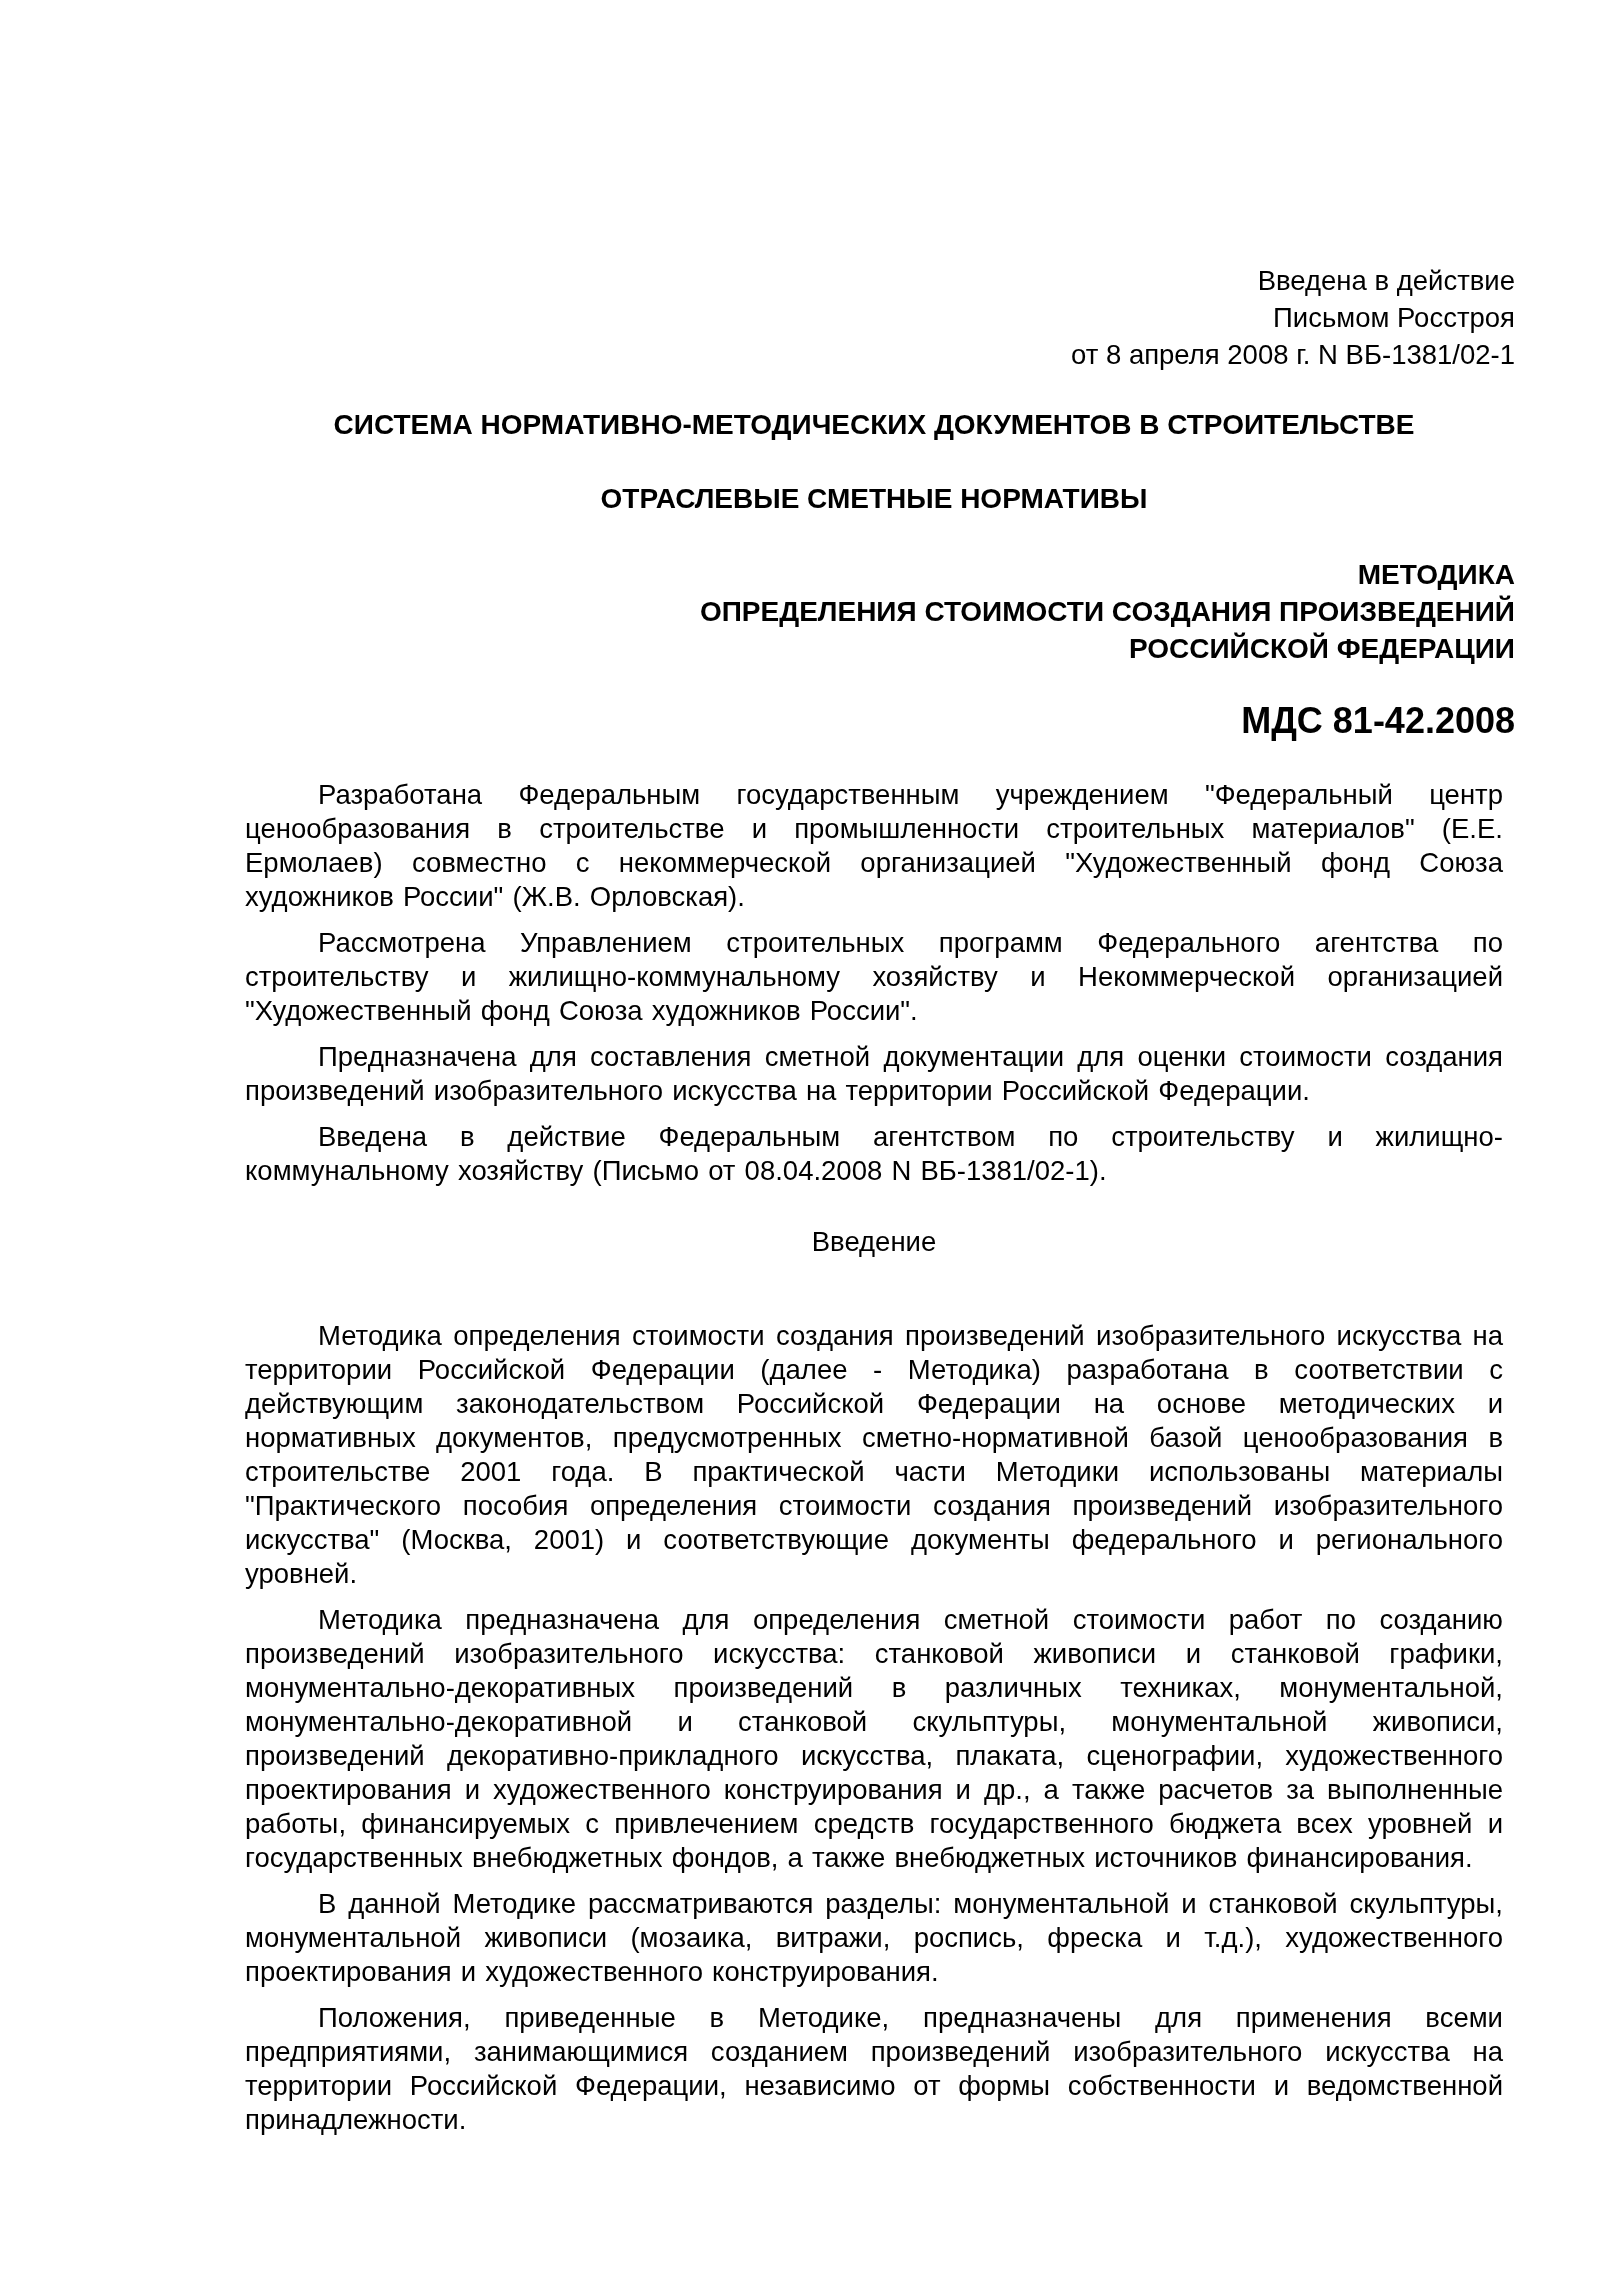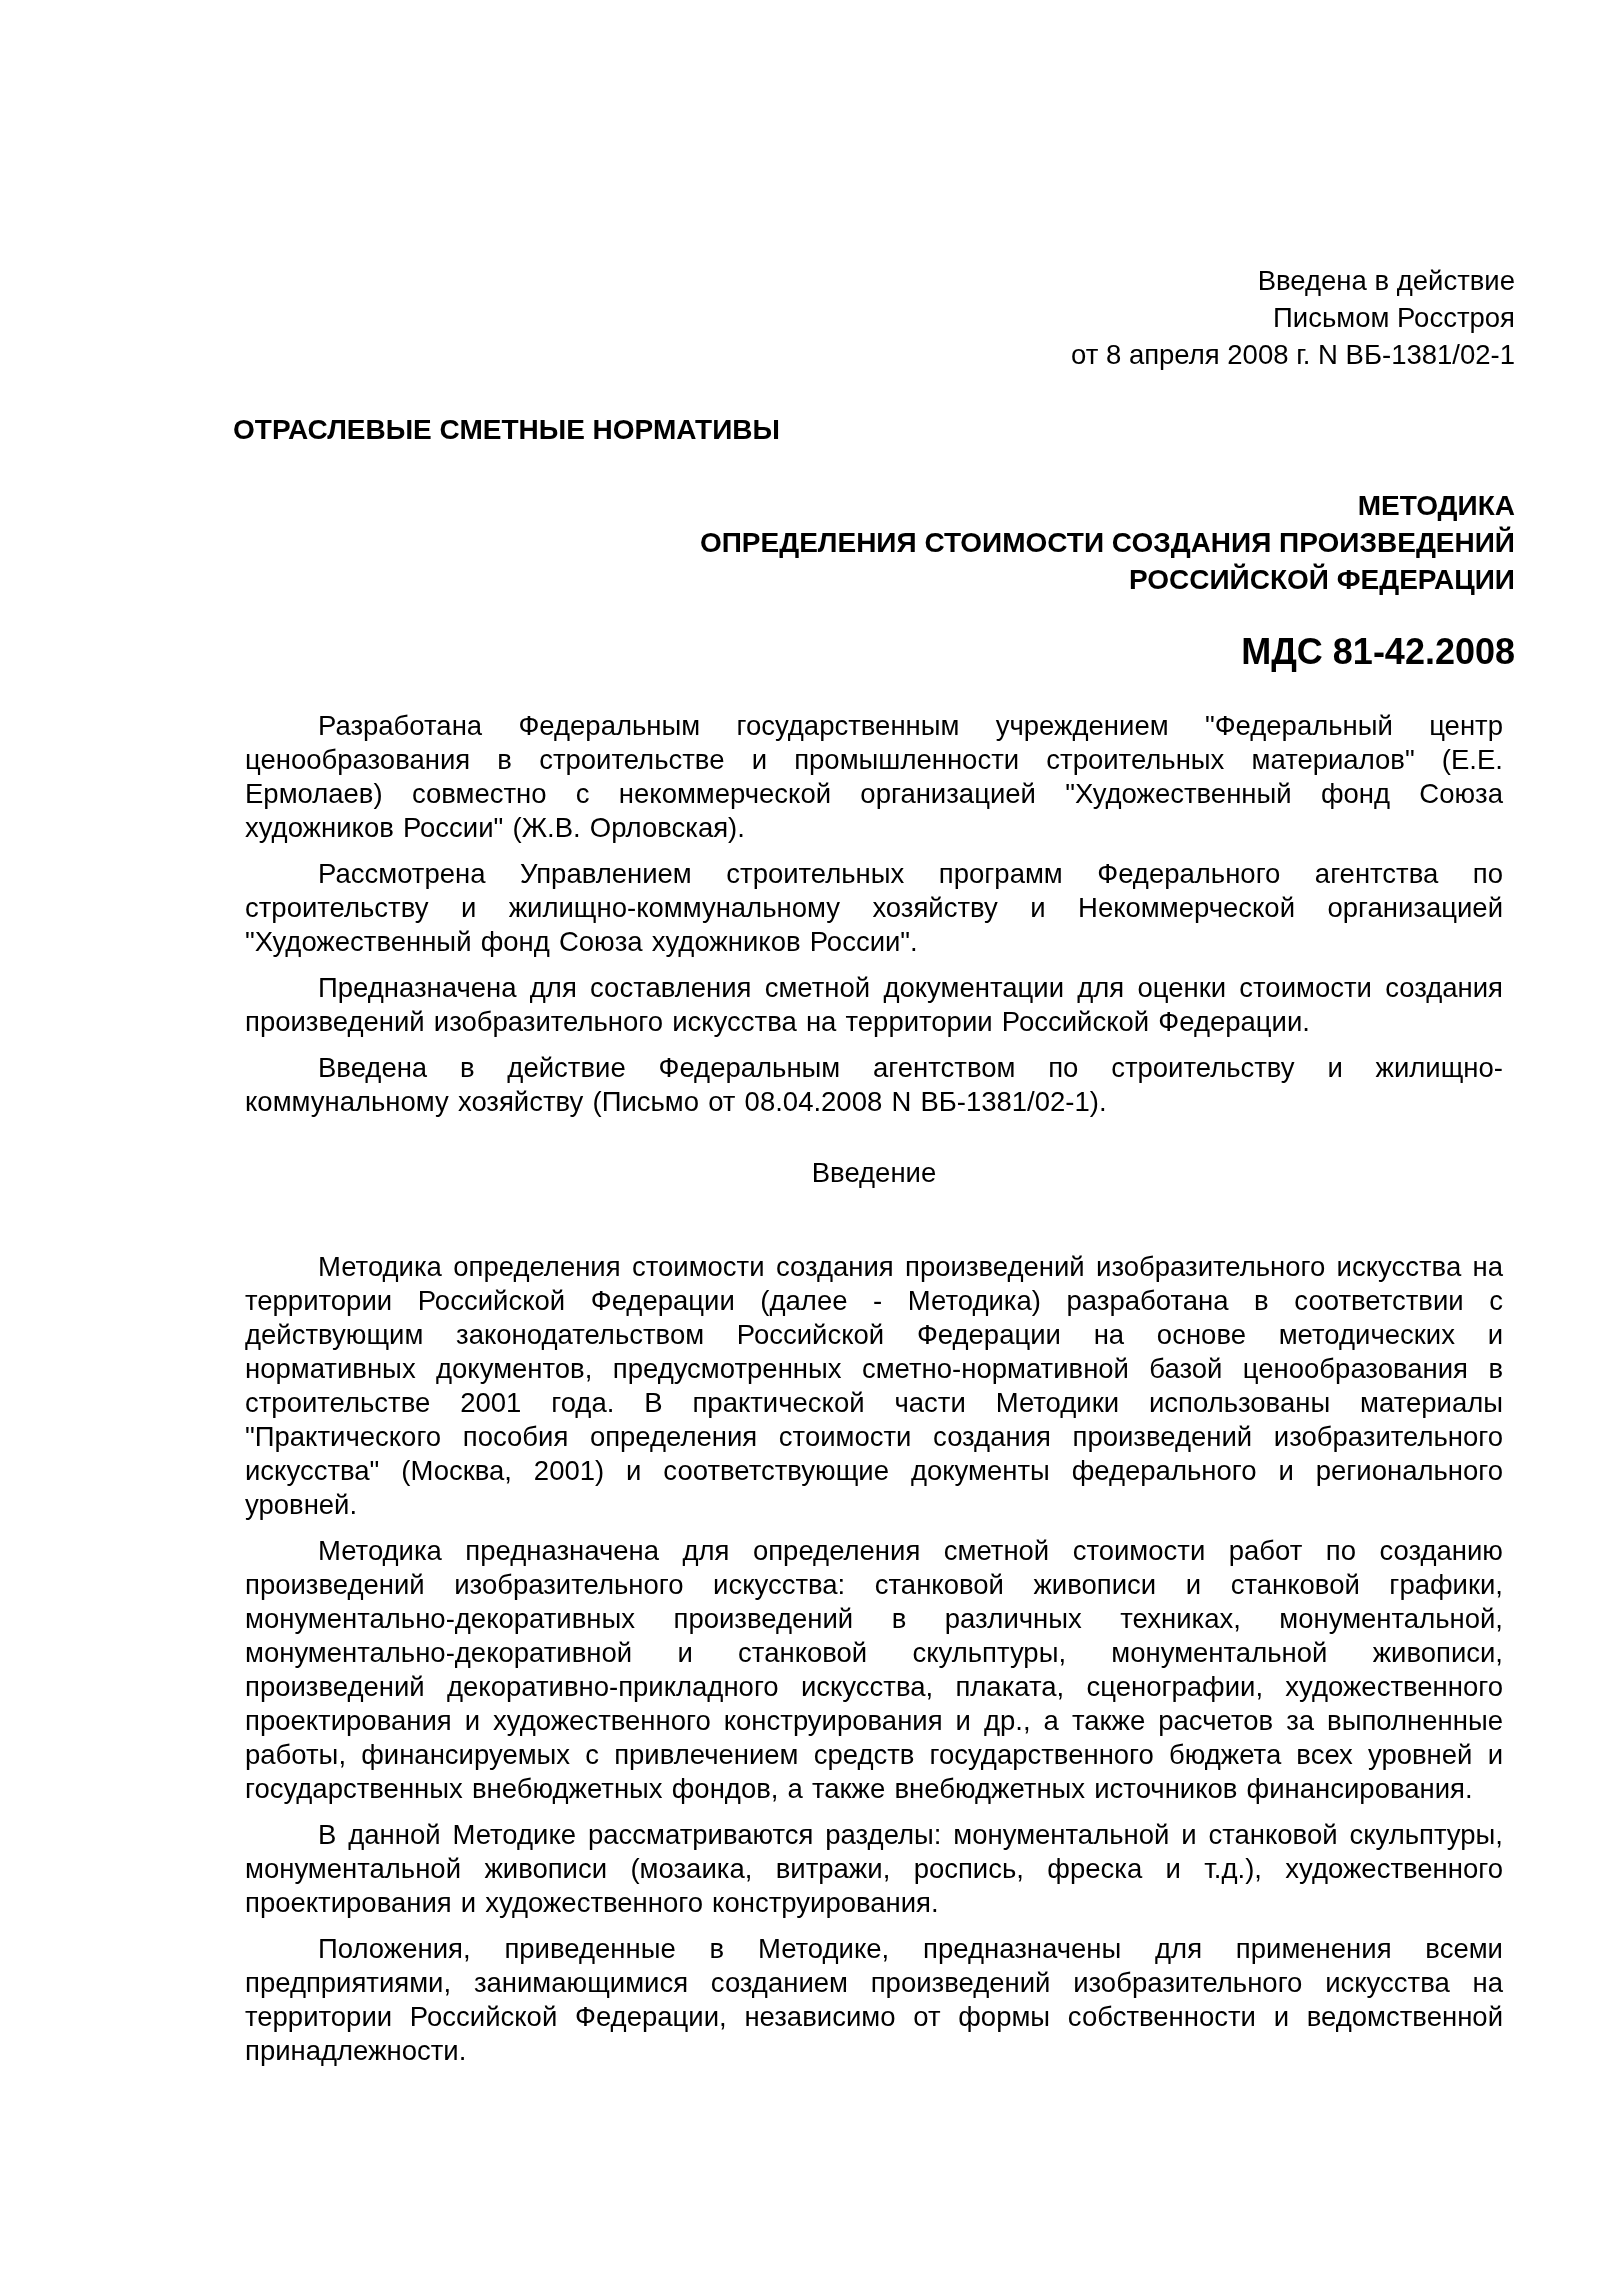--- a/index.html
+++ b/index.html
@@ -33,21 +33,21 @@
   }
   .h-system {
     margin-top: 35px;
     text-align: center;
     font-size: 28px;
     line-height: 34px;
     font-weight: 700;
   }
   .h-sector {
     margin-top: 40px;
-    text-align: left;
+    text-align: center;
     font-size: 28px;
     line-height: 34px;
     font-weight: 700;
   }
   .doc-title {
     margin-top: 40px;
     text-align: right;
     font-size: 28px;
     line-height: 37px;
     font-weight: 700;
@@ -85,20 +85,21 @@
 
 <div class="page">
   <div class="content">
 
     <div class="issuance">
       <div>Введена в действие</div>
       <div>Письмом Росстроя</div>
       <div>от 8 апреля 2008 г. N ВБ-1381/02-1</div>
     </div>
 
+    <div class="h-system">СИСТЕМА НОРМАТИВНО-МЕТОДИЧЕСКИХ ДОКУМЕНТОВ В СТРОИТЕЛЬСТВЕ</div>
 
     <div class="h-sector">ОТРАСЛЕВЫЕ СМЕТНЫЕ НОРМАТИВЫ</div>
 
     <div class="doc-title">
       <div>МЕТОДИКА</div>
       <div>ОПРЕДЕЛЕНИЯ СТОИМОСТИ СОЗДАНИЯ ПРОИЗВЕДЕНИЙ</div>
       <div>РОССИЙСКОЙ ФЕДЕРАЦИИ</div>
     </div>
 
     <div class="doc-number">МДС 81-42.2008</div>

